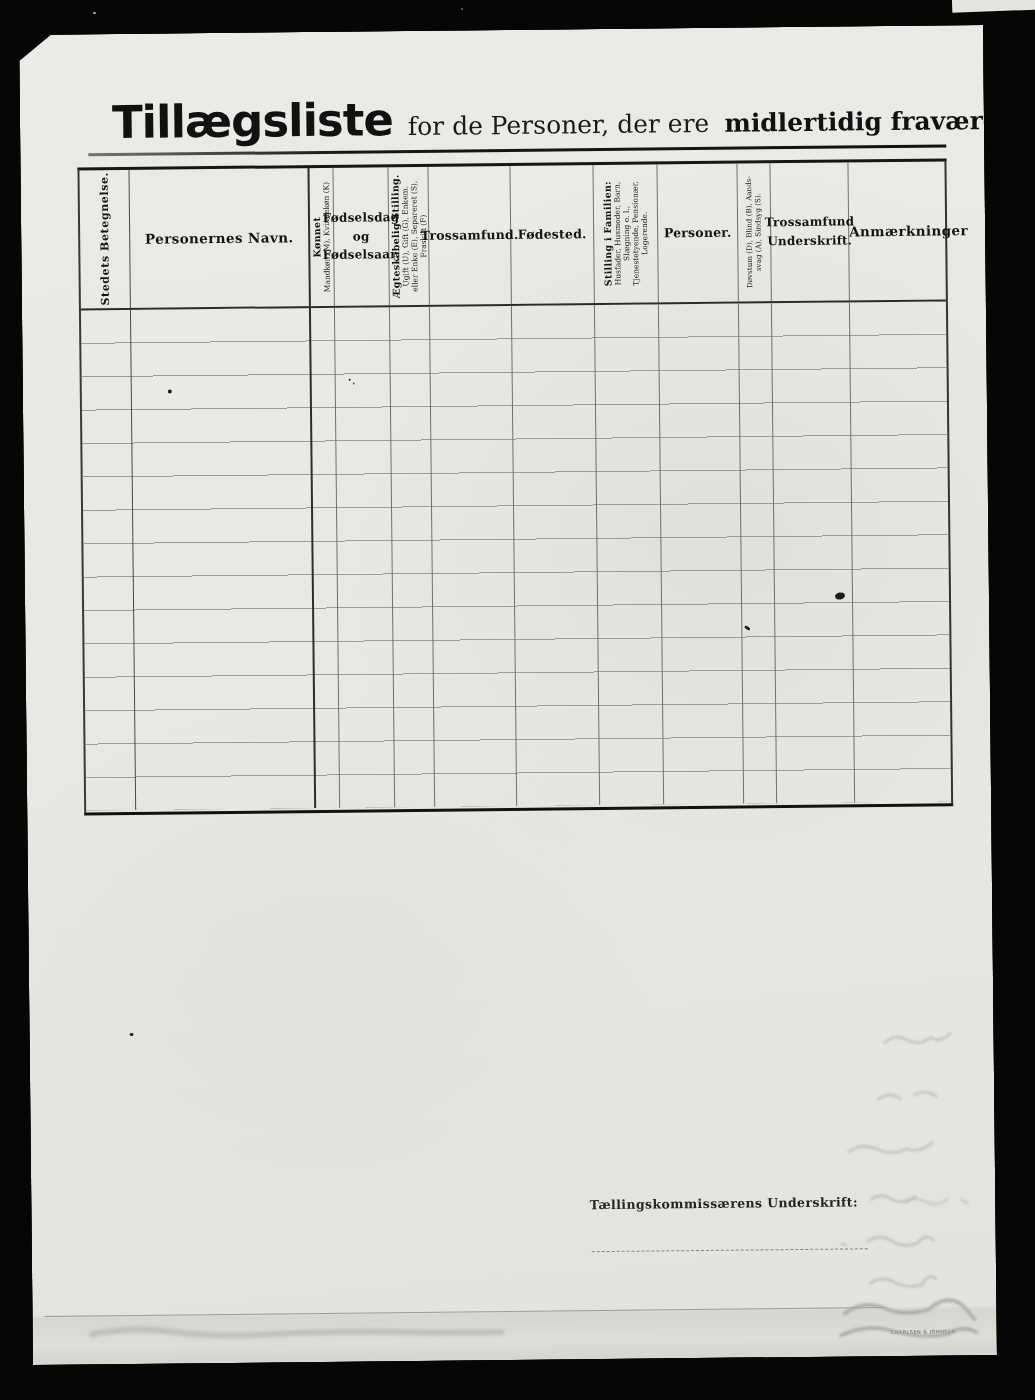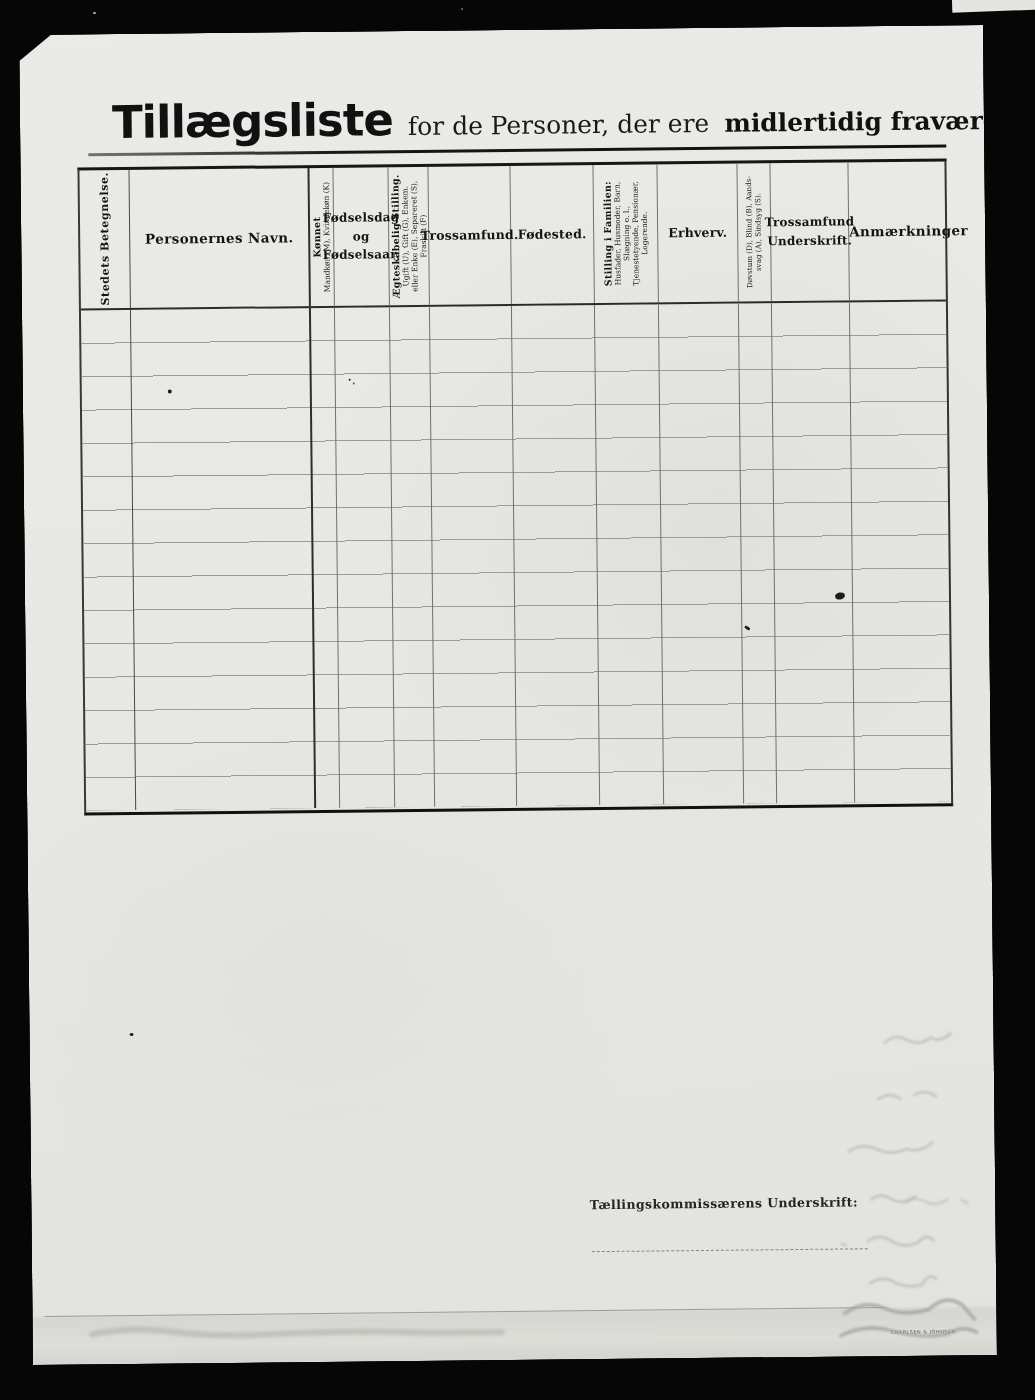--- a/index.html
+++ b/index.html
@@ -165,21 +165,21 @@
         <div class="vtext">
           <div class="l1">Stilling i Familien:</div>
           <div class="ln">Husfader, Husmoder, Barn,</div>
           <div class="ln">Slægning o. l.,</div>
           <div class="ln">Tjenestetyende, Pensionær,</div>
           <div class="ln">Logerende.</div>
         </div>
       </div>
 
       <div class="hc">
-        <div class="hlabel med">Erhverv.</div>
+        <div class="hlabel med">Personer.</div>
       </div>
 
       <div class="hc">
         <div class="vtext">
           <div class="ln" style="font-size:7.2px;">Døvstum (D), Blind (B), Aands-</div>
           <div class="ln" style="font-size:7.2px;">svag (A), Sindsyg (S).</div>
         </div>
       </div>
 
       <div class="hc">

